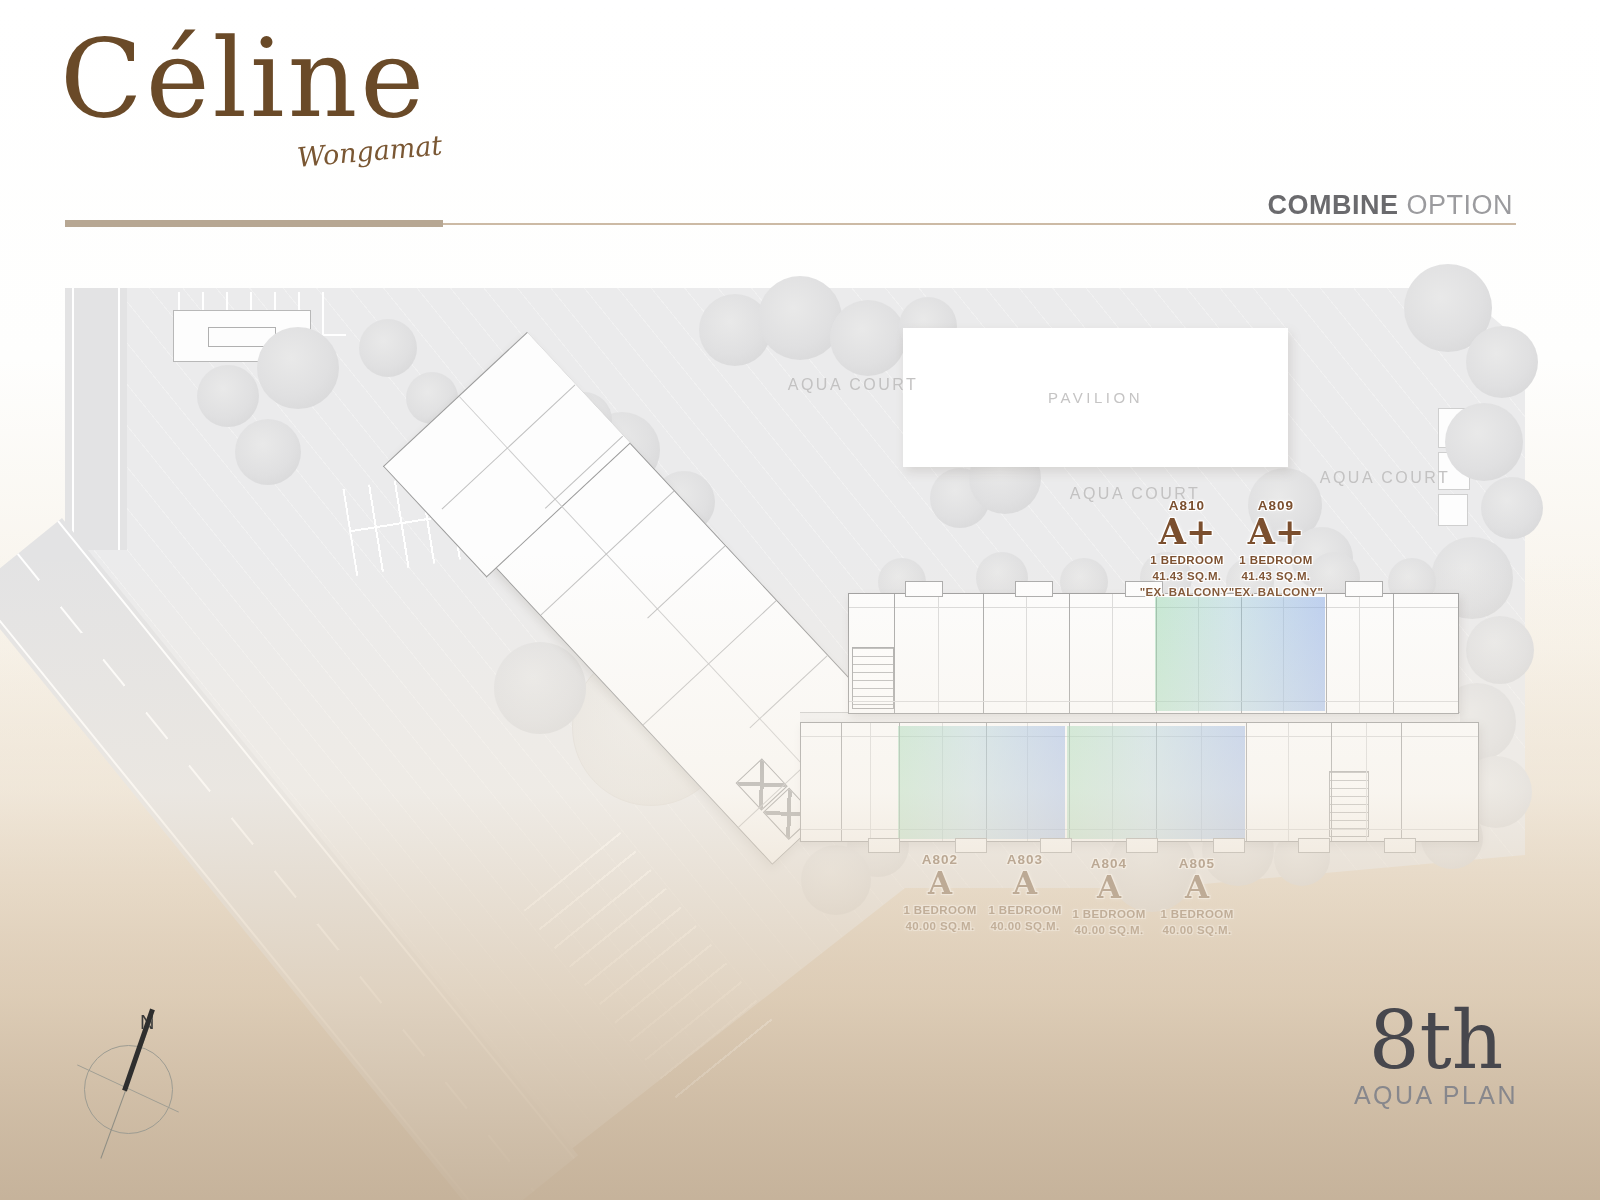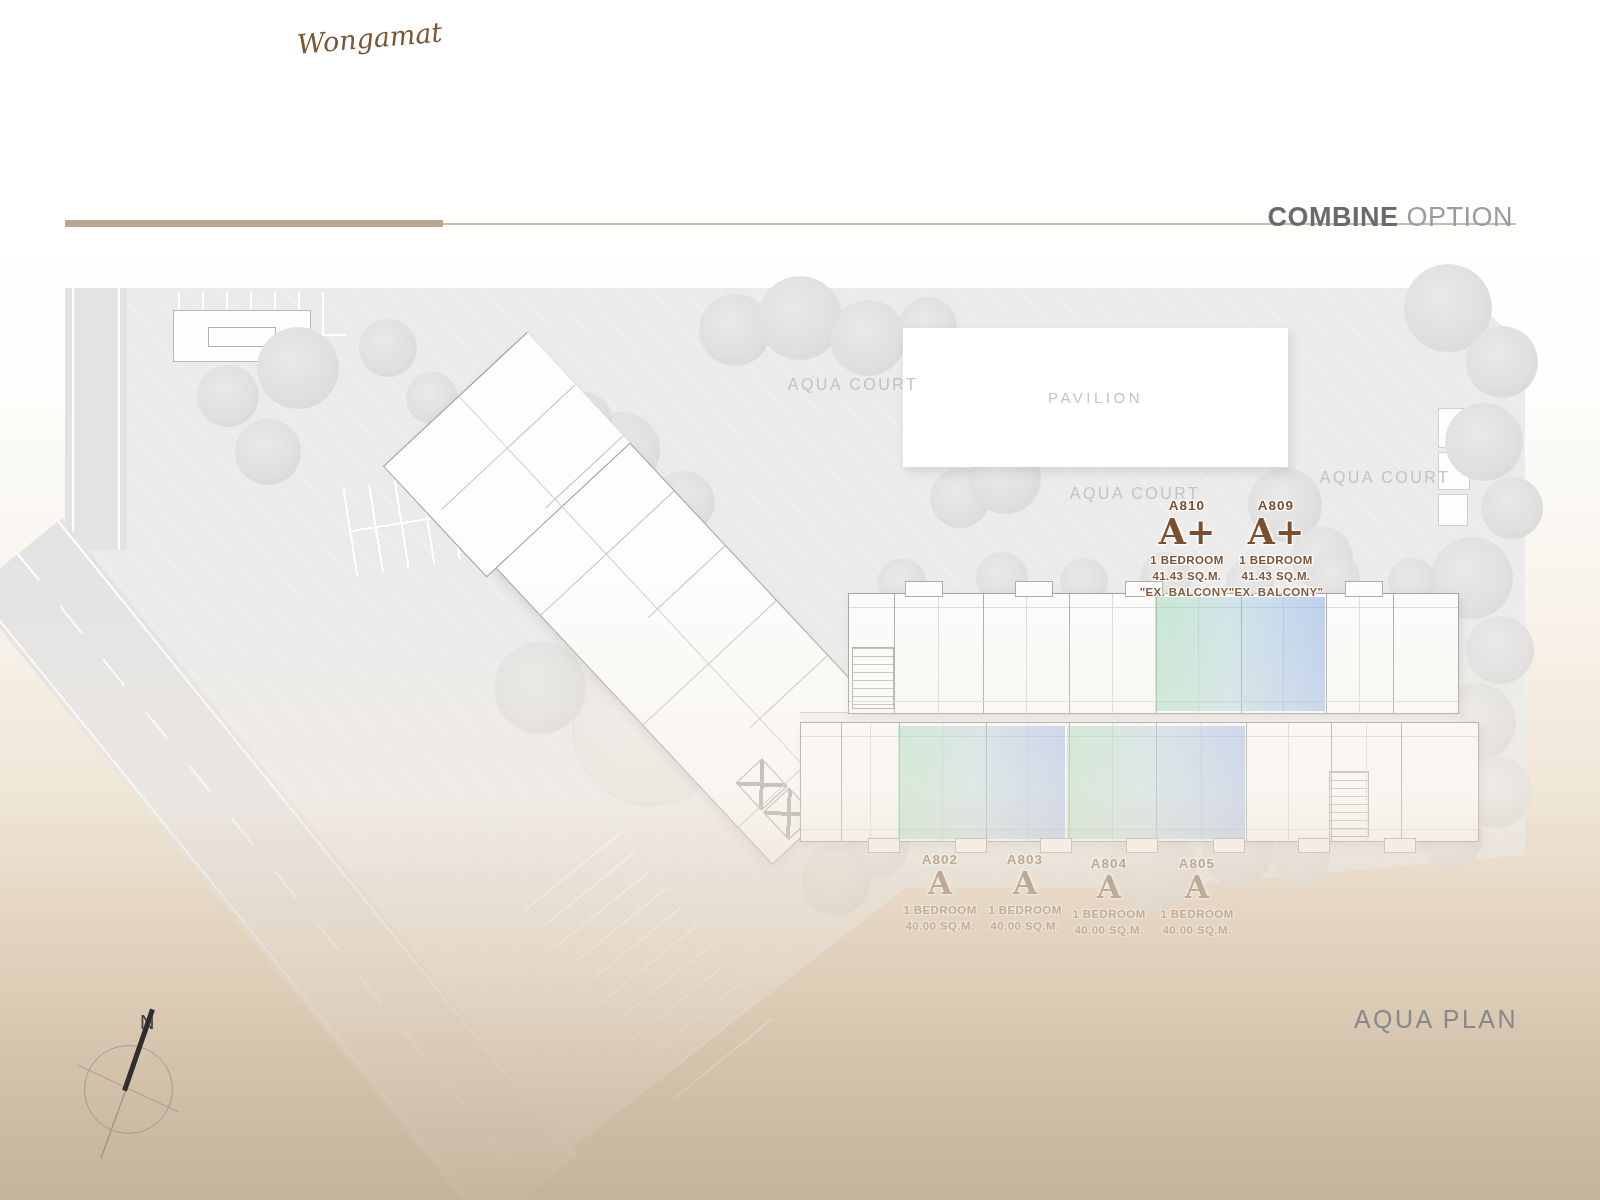--- a/index.html
+++ b/index.html
@@ -10,21 +10,21 @@
   }
   .abs{position:absolute;}
 
   
   .logo{left:60px;top:22px;width:386px;text-align:left;}
   .logo-name{font-family:"DejaVu Serif",serif;font-size:108px;line-height:1.05;color:#6a4a28;letter-spacing:3px;}
   .logo-sub{font-family:"DejaVu Serif",serif;font-style:italic;font-size:27px;color:#7a5733;
             text-align:right;margin-top:-6px;padding-right:4px;transform:rotate(-5deg);transform-origin:right center;}
   .rule-thick{left:65px;top:220px;width:378px;height:7px;background:#b7a793;}
   .rule-thin{left:443px;top:223px;width:1073px;height:2px;background:#ccbaa5;}
-  .combine{right:87px;top:190px;font-size:27px;letter-spacing:.5px;white-space:nowrap;margin-top:12px;}
+  .combine{right:87px;top:190px;font-size:27px;letter-spacing:.5px;white-space:nowrap;}
   .combine .c1{font-weight:700;color:#6a6a6d;}
   .combine .c2{font-weight:400;color:#9b9b9e;}
 
   
   .ground{left:60px;top:285px;width:1470px;height:885px;background:#ebebec;
     clip-path:polygon(5px 3px,1398px 3px,1465px 60px,1465px 570px,1100px 603px,845px 603px,500px 873px,370px 777px,5px 260px);}
   .ground-hatch{position:absolute;inset:0;background:repeating-linear-gradient(51deg,rgba(255,255,255,.28) 0 1px,transparent 1px 26px);}
   .road-v{left:65px;top:288px;width:62px;height:262px;background:#e3e3e4;}
   .road-v .rl1{position:absolute;left:7px;top:0;width:2px;height:100%;background:#fff;}
   .road-v .rl2{position:absolute;right:7px;top:0;width:2px;height:100%;background:#fff;}
@@ -291,31 +291,33 @@
   <div class="ulabel ulabel-lower" style="left:1197px;top:856px;">
     <div class="uid">A805</div>
     <div class="utype">A</div>
     <div class="uline">1 BEDROOM</div>
     <div class="uline">40.00 SQ.M.</div>
   </div>
 
   <div class="abs fade"></div>
 
   <div class="abs logo">
+    <div class="logo-name">Céline</div>
     <div class="logo-sub">Wongamat</div>
   </div>
   <div class="abs rule-thick"></div>
   <div class="abs rule-thin"></div>
   <div class="abs combine">
     <span class="c1">COMBINE</span>
     <span> </span>
     <span class="c2">OPTION</span>
   </div>
 
   <div class="abs floorbadge">
+    <div class="floor-num">8th</div>
     <div class="floor-lbl">AQUA PLAN</div>
   </div>
 
   <div class="abs compass">
     <div class="cp-n">N</div>
     <div class="cp-circle"></div>
     <div class="cp-axis"></div>
     <div class="cp-cross"></div>
     <div class="cp-needle"></div>
   </div>

